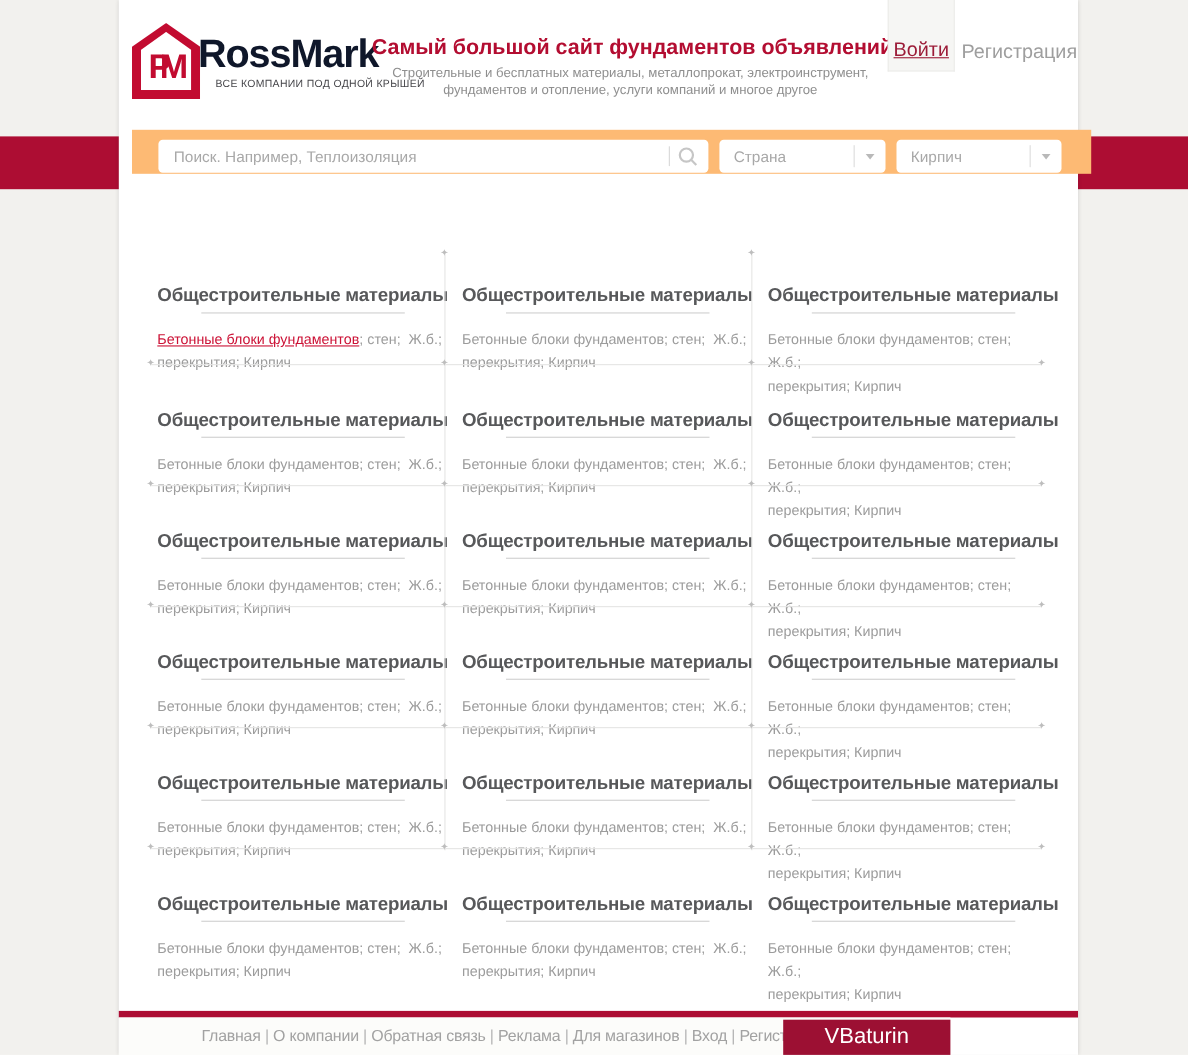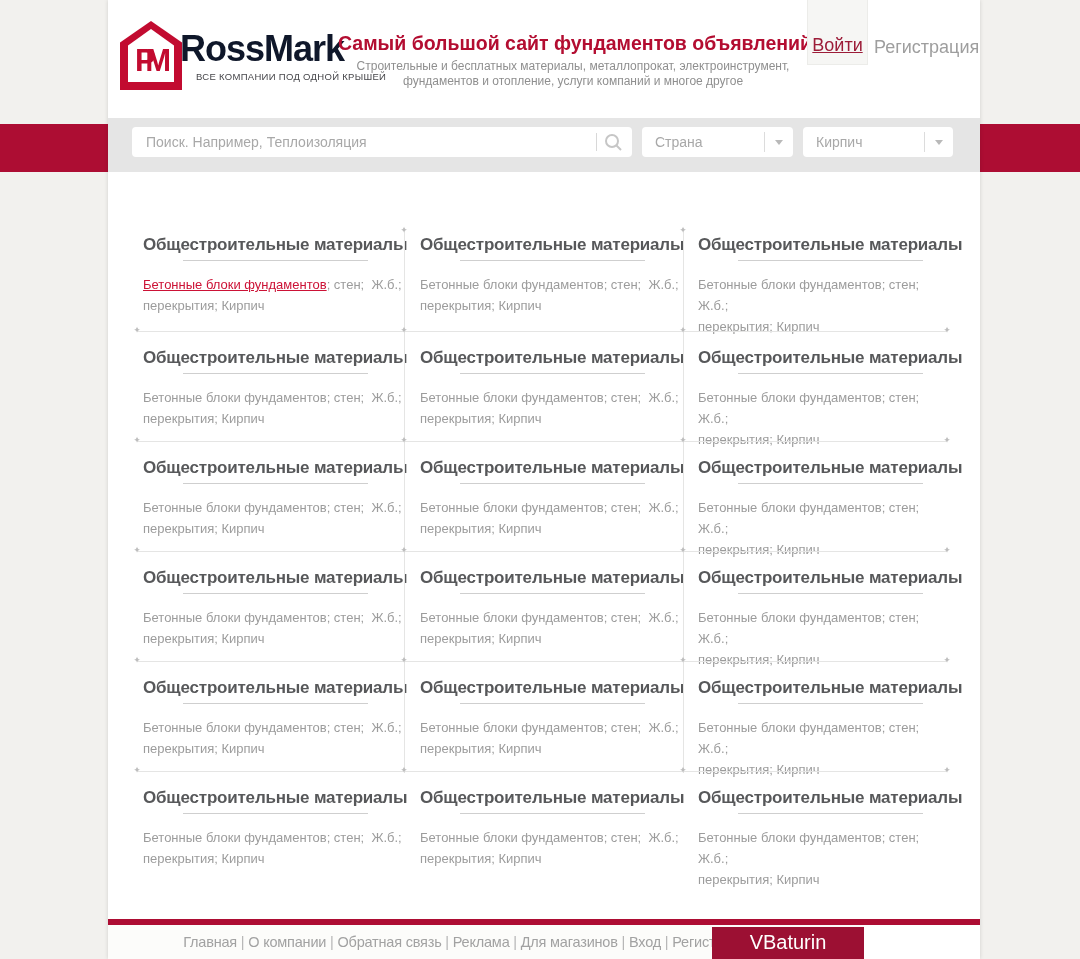--- a/index.html
+++ b/index.html
@@ -39,21 +39,21 @@
   .slogan-sub { margin-top: 4px; font-size: 12px; line-height: 15px; color: #8f8f8f; }
 
   .auth-tab { position: absolute; left: 699px; top: 0; width: 59px; height: 64px;
     background: #f6f6f4; border: 1px solid #ecece9; border-top: none; cursor: pointer; }
   .login-link { position: absolute; left: 0; right: 0; bottom: 8px; text-align: center;
     font-size: 18px; color: #9c1c38; text-decoration: underline; }
   .register-link { position: absolute; left: 766px; top: 37px; font-size: 18px;
     color: #9e9e9e; cursor: pointer; }
 
   
-  .inner-band { position: absolute; left: 0; top: 118px; width: 872px; height: 54px; background: #e5e5e5; }
+  .inner-band { position: absolute; left: 12px; top: 118px; width: 872px; height: 40px; background: #fdba74; }
   .search-box { position: absolute; left: 24px; top: 9px; width: 500px; height: 30px;
     background: #fff; border-radius: 4px; }
   .search-input { position: absolute; left: 0; top: 0; width: 460px; height: 30px; border: none;
     outline: none; background: transparent; padding: 0 0 0 14px; font-size: 14px;
     font-family: "Liberation Sans", sans-serif; color: #555; }
   .search-input::placeholder { color: #a8a8a8; opacity: 1; }
   .search-divider { position: absolute; right: 35px; top: 6px; width: 1px; height: 18px; background: #d8d8d8; }
   .search-btn { position: absolute; right: 7px; top: 5px; width: 22px; height: 22px;
     background: transparent; border: none; cursor: pointer; padding: 0; }
   .dropdown { position: absolute; top: 9px; height: 30px; background: #fff; border-radius: 4px; cursor: pointer; }
@@ -62,21 +62,21 @@
   .dd-label { position: absolute; left: 13px; top: 7px; font-size: 14px; color: #a8a8a8; text-align: right; }
   .dd-divider { position: absolute; right: 28px; top: 5px; width: 1px; height: 20px; background: #dcdcdc; }
   .dd-arrow { position: absolute; right: 10px; top: 13px; width: 0; height: 0;
     border-left: 4px solid transparent; border-right: 4px solid transparent;
     border-top: 5px solid #b9b9b9; }
 
   
   .grid { position: absolute; left: 29px; top: 231px; width: 810px; height: 650px; }
   .grid-cells { position: absolute; inset: 0; display: grid;
     grid-template-columns: 267px 279px 264px;
-    grid-template-rows: 100px 110px 110px 110px 110px 110px; }
+    grid-template-rows: 100px 110px 110px 110px 110px 110px; margin-top: 24px; }
   .cell { position: relative; box-sizing: border-box; }
   .cell.col0 { padding-left: 6px; }
   .cell.col1 { padding-left: 16px; }
   .cell.col2 { padding-left: 15px; }
   .cell { padding-top: 17px; }
   .cell.row0 { padding-top: 4px; }
   .t-wrap { display: inline-block; text-align: center; cursor: pointer; }
   .cell-title { font-size: 17px; font-weight: bold; color: #57585a; letter-spacing: -0.2px; white-space: nowrap; }
   .cell-underline { height: 1px; background: #cfcfcf; width: 70%; margin: 5px auto 0; }
   .cell-desc { margin-top: 13px; font-size: 13px; line-height: 21px; color: #9c9c9c; }

